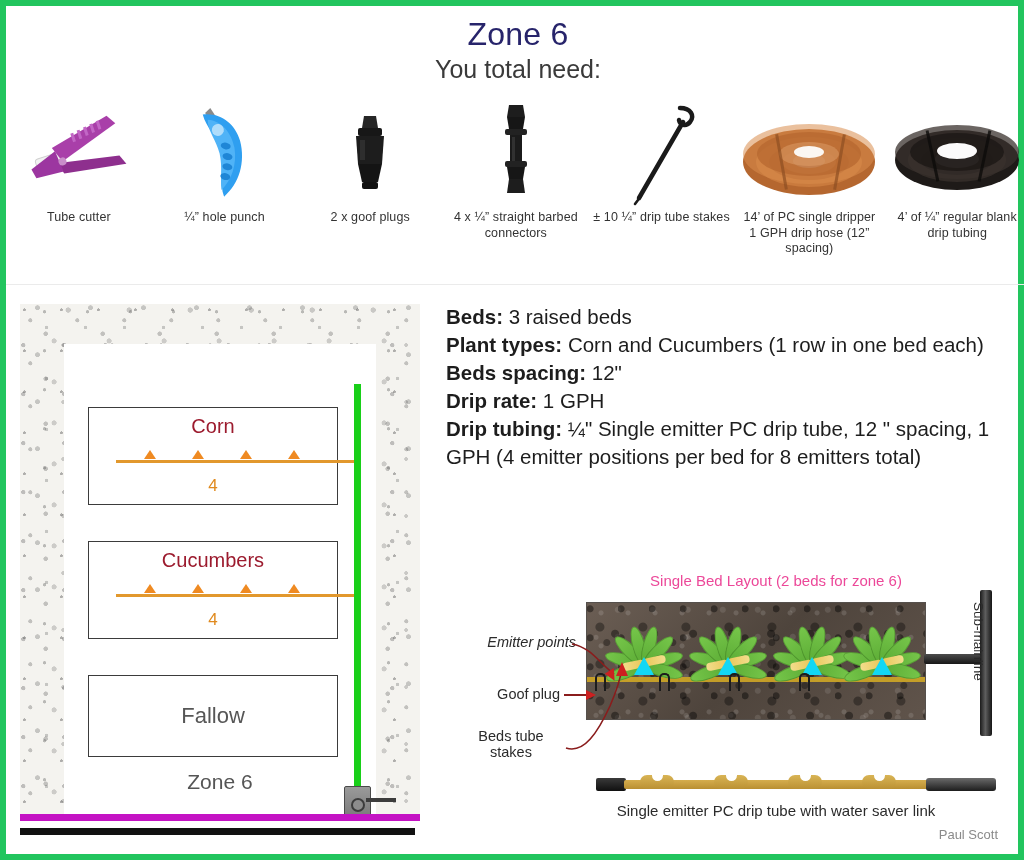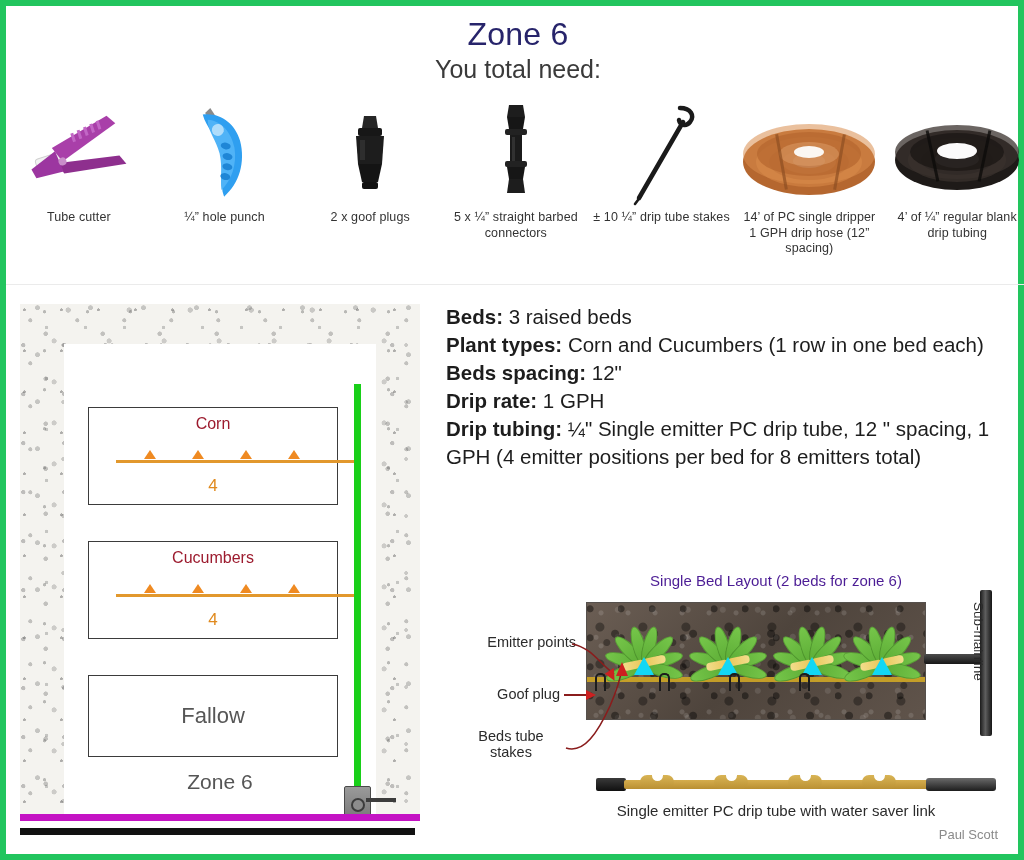--- a/index.html
+++ b/index.html
@@ -68,21 +68,21 @@
   .garden-inner{
     position:absolute;left:44px;top:40px;width:312px;height:470px;
     background:#ffffff;
   }
   .bed{
     position:absolute;border:1.6px solid #3b3b3b;background:#fff;
     box-sizing:border-box;
   }
   .bed-name{
     position:absolute;left:0;right:0;top:7px;text-align:center;
-    font-size:16px;color:#9c1b2e;
+    font-size:20px;color:#9c1b2e;
   }
   .bed-count{
     position:absolute;left:0;right:0;bottom:8px;text-align:center;
     font-size:17px;color:#e08a1e;
   }
   .bed-fallow{
     position:absolute;left:0;right:0;top:50%;transform:translateY(-50%);
     text-align:center;font-size:22px;color:#565656;
   }
   .driprow{
@@ -124,21 +124,21 @@
   .spec{
     position:absolute;left:440px;top:297px;width:560px;
     font-size:20.5px;line-height:1.37;color:#1d1d1d;
   }
   .spec b{font-weight:700;}
 
   
   .fig{position:absolute;left:440px;top:560px;width:576px;height:292px;}
   .fig-title{
     position:absolute;left:130px;top:6px;width:400px;text-align:center;
-    font-size:15px;color:#4c1d95;
+    font-size:15px;color:#ec4899;
   }
   .bedphoto{
     position:absolute;left:140px;top:36px;width:340px;height:118px;
     border:1.5px solid #55504c;box-sizing:border-box;
     background-color:#5b5049;
     background-image:
       radial-gradient(circle at 10% 20%, rgba(0,0,0,.42) 0 3px, transparent 4px),
       radial-gradient(circle at 30% 65%, rgba(0,0,0,.35) 0 4px, transparent 5px),
       radial-gradient(circle at 52% 30%, rgba(255,255,255,.13) 0 2px, transparent 3px),
       radial-gradient(circle at 72% 75%, rgba(0,0,0,.40) 0 3.5px, transparent 4.5px),
@@ -291,21 +291,21 @@
           <path d="M18 6 L32 6 L34 18 L16 18 Z" fill="#1d1d1d"></path>
           <path d="M16 18 L34 18 L32 30 L18 30 Z" fill="#161616"></path>
           <rect x="14" y="30" width="22" height="6" rx="2" fill="#222"></rect>
           <rect x="19" y="36" width="12" height="30" fill="#1b1b1b"></rect>
           <rect x="14" y="62" width="22" height="6" rx="2" fill="#222"></rect>
           <path d="M16 68 L34 68 L32 80 L18 80 Z" fill="#161616"></path>
           <path d="M18 80 L32 80 L34 94 L16 94 Z" fill="#1d1d1d"></path>
           <rect x="21" y="38" width="3" height="24" fill="#444" opacity=".55"></rect>
         </svg>
       </div>
-      <div class="sup-label">5 x ¼” straight barbed connectors</div>
+      <div class="sup-label">4 x ¼” straight barbed connectors</div>
     </div>
 
     <div class="sup">
       <div class="sup-art">
         <svg width="90" height="108" viewBox="0 0 90 108">
           <path d="M63 8 C74 8 78 16 73 22 C69 27 63 25 62 20" fill="none" stroke="#1a1a1a" stroke-width="4.5" stroke-linecap="round"></path>
           <path d="M66 22 L22 98" stroke="#1a1a1a" stroke-width="4.5" stroke-linecap="round"></path>
           <path d="M24 96 L18 104" stroke="#1a1a1a" stroke-width="2.6" stroke-linecap="round"></path>
         </svg>
       </div>
@@ -474,21 +474,21 @@
       <div class="stake" style="left:8px;"></div>
       <div class="stake" style="left:72px;"></div>
       <div class="stake" style="left:142px;"></div>
       <div class="stake" style="left:212px;"></div>
     </div>
 
     <div class="submain-lat"></div>
     <div class="submain-dark"></div>
     <div class="submain-label">Sub-mainline</div>
 
-    <div class="callout" style="left:0px;top:68px;width:130px;">Emitter points</div>
+    <div class="callout" style="left:0px;top:68px;width:130px;font-style:italic;">Emitter points</div>
     <svg style="position:absolute;left:124px;top:72px;" width="60" height="48">
       <path d="M2 6 C22 10 28 24 44 36" stroke="#8a1c1c" stroke-width="1.6" fill="none"></path>
       <path d="M40 30 L48 40 L36 40 Z" fill="#cc2020" transform="rotate(35 42 36)"></path>
     </svg>
 
     <div class="callout" style="left:0px;top:120px;width:114px;">Goof plug</div>
     <div class="co-line" style="left:118px;top:128px;width:26px;"></div>
     <svg style="position:absolute;left:140px;top:122px;" width="14" height="14">
       <path d="M0 2 L10 7 L0 12 Z" fill="#cc2020"></path>
     </svg>

